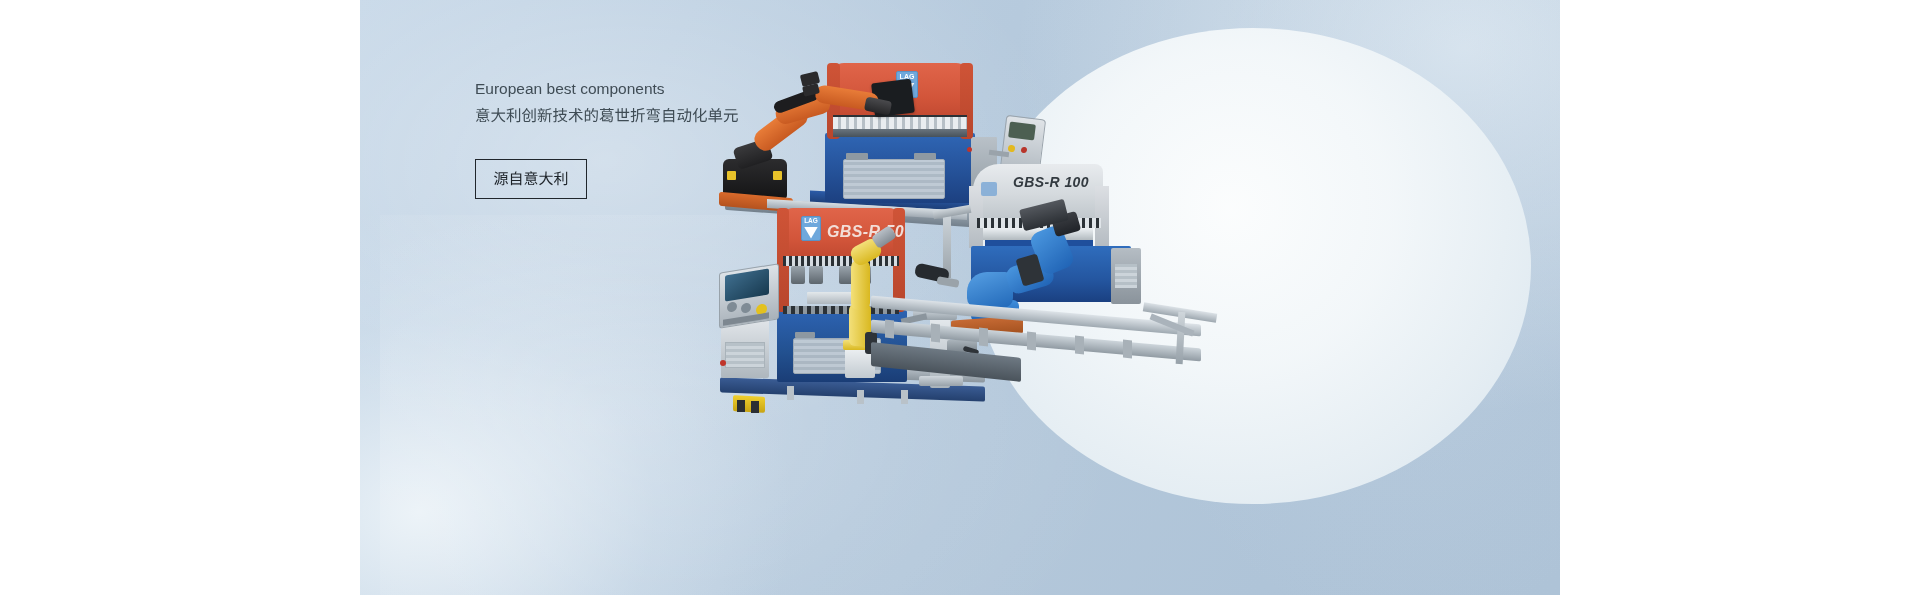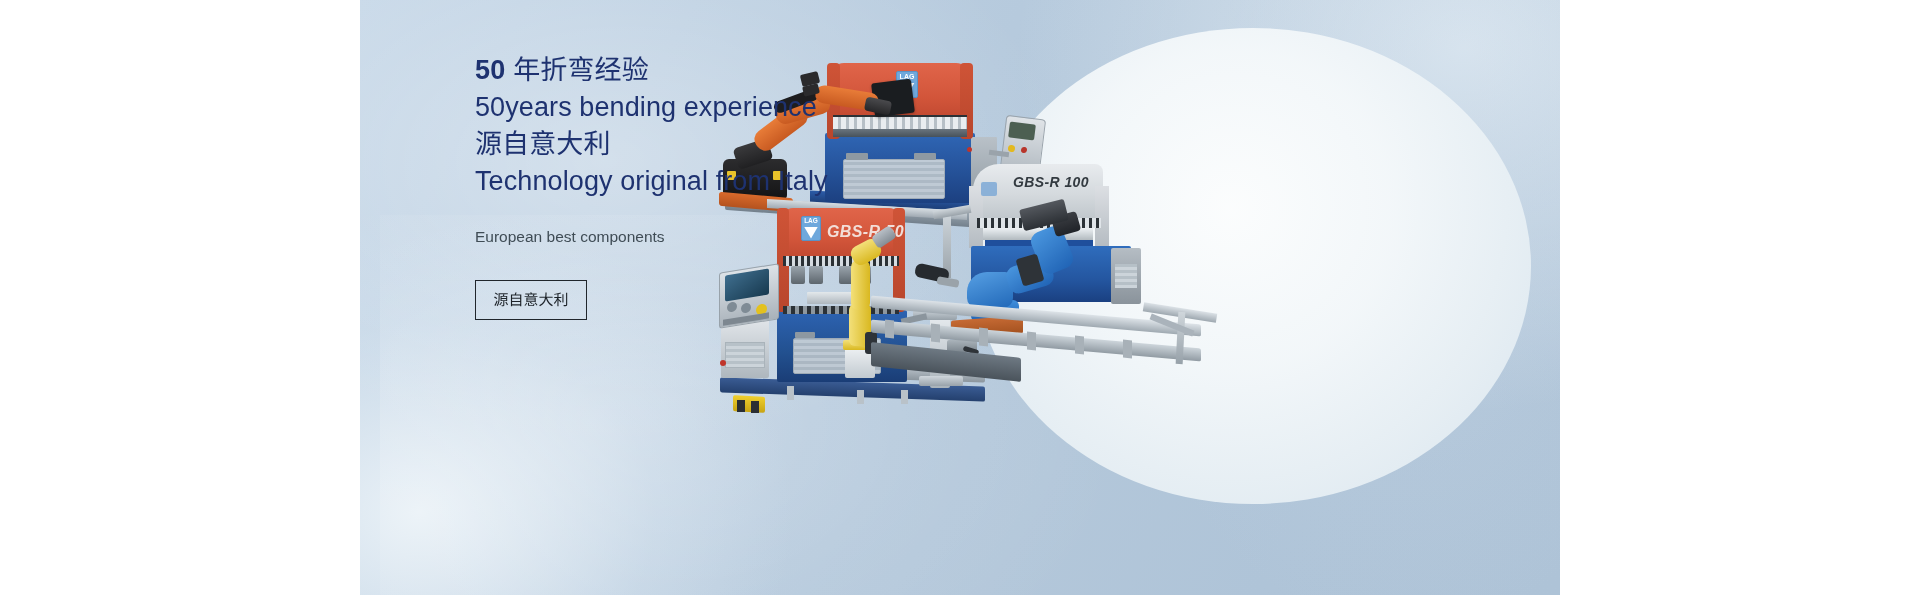--- a/index.html
+++ b/index.html
@@ -342,28 +342,23 @@
         <div class="pc" style="left:262px; top:152px; width:7px; height:52px; background:linear-gradient(180deg,#cfd6db,#97a1a9); transform:rotate(3deg);"></div>
         <div class="pc" style="left:234px; top:162px; width:46px; height:6px; background:#aab3bb; transform:rotate(22deg);"></div>
 
         <div class="pc" style="left:-44px; top:190px; width:150px; height:24px; background:linear-gradient(180deg,#6e7983,#4a535b); transform:skewY(6deg); border-radius:2px;"></div>
       </div>
 
     </div>
 
     <div class="copy">
 
-      <div class="headline">
-        <p class="headline-line l1"><span class="num">50</span><span> 年折弯经验</span></p>
-        <p class="headline-line l2">50years bending experience</p>
-        <p class="headline-line l3">源自意大利</p>
-        <p class="headline-line l4">Technology original from Italy</p>
-      </div>
 
       <div class="subcopy">
         <p>European best components</p>
+        <p>意大利创新技术的葛世折弯自动化单元</p>
       </div>
 
       <button class="cta">源自意大利</button>
     </div>
 
   </section>
 </div>
 
 </body></html>

